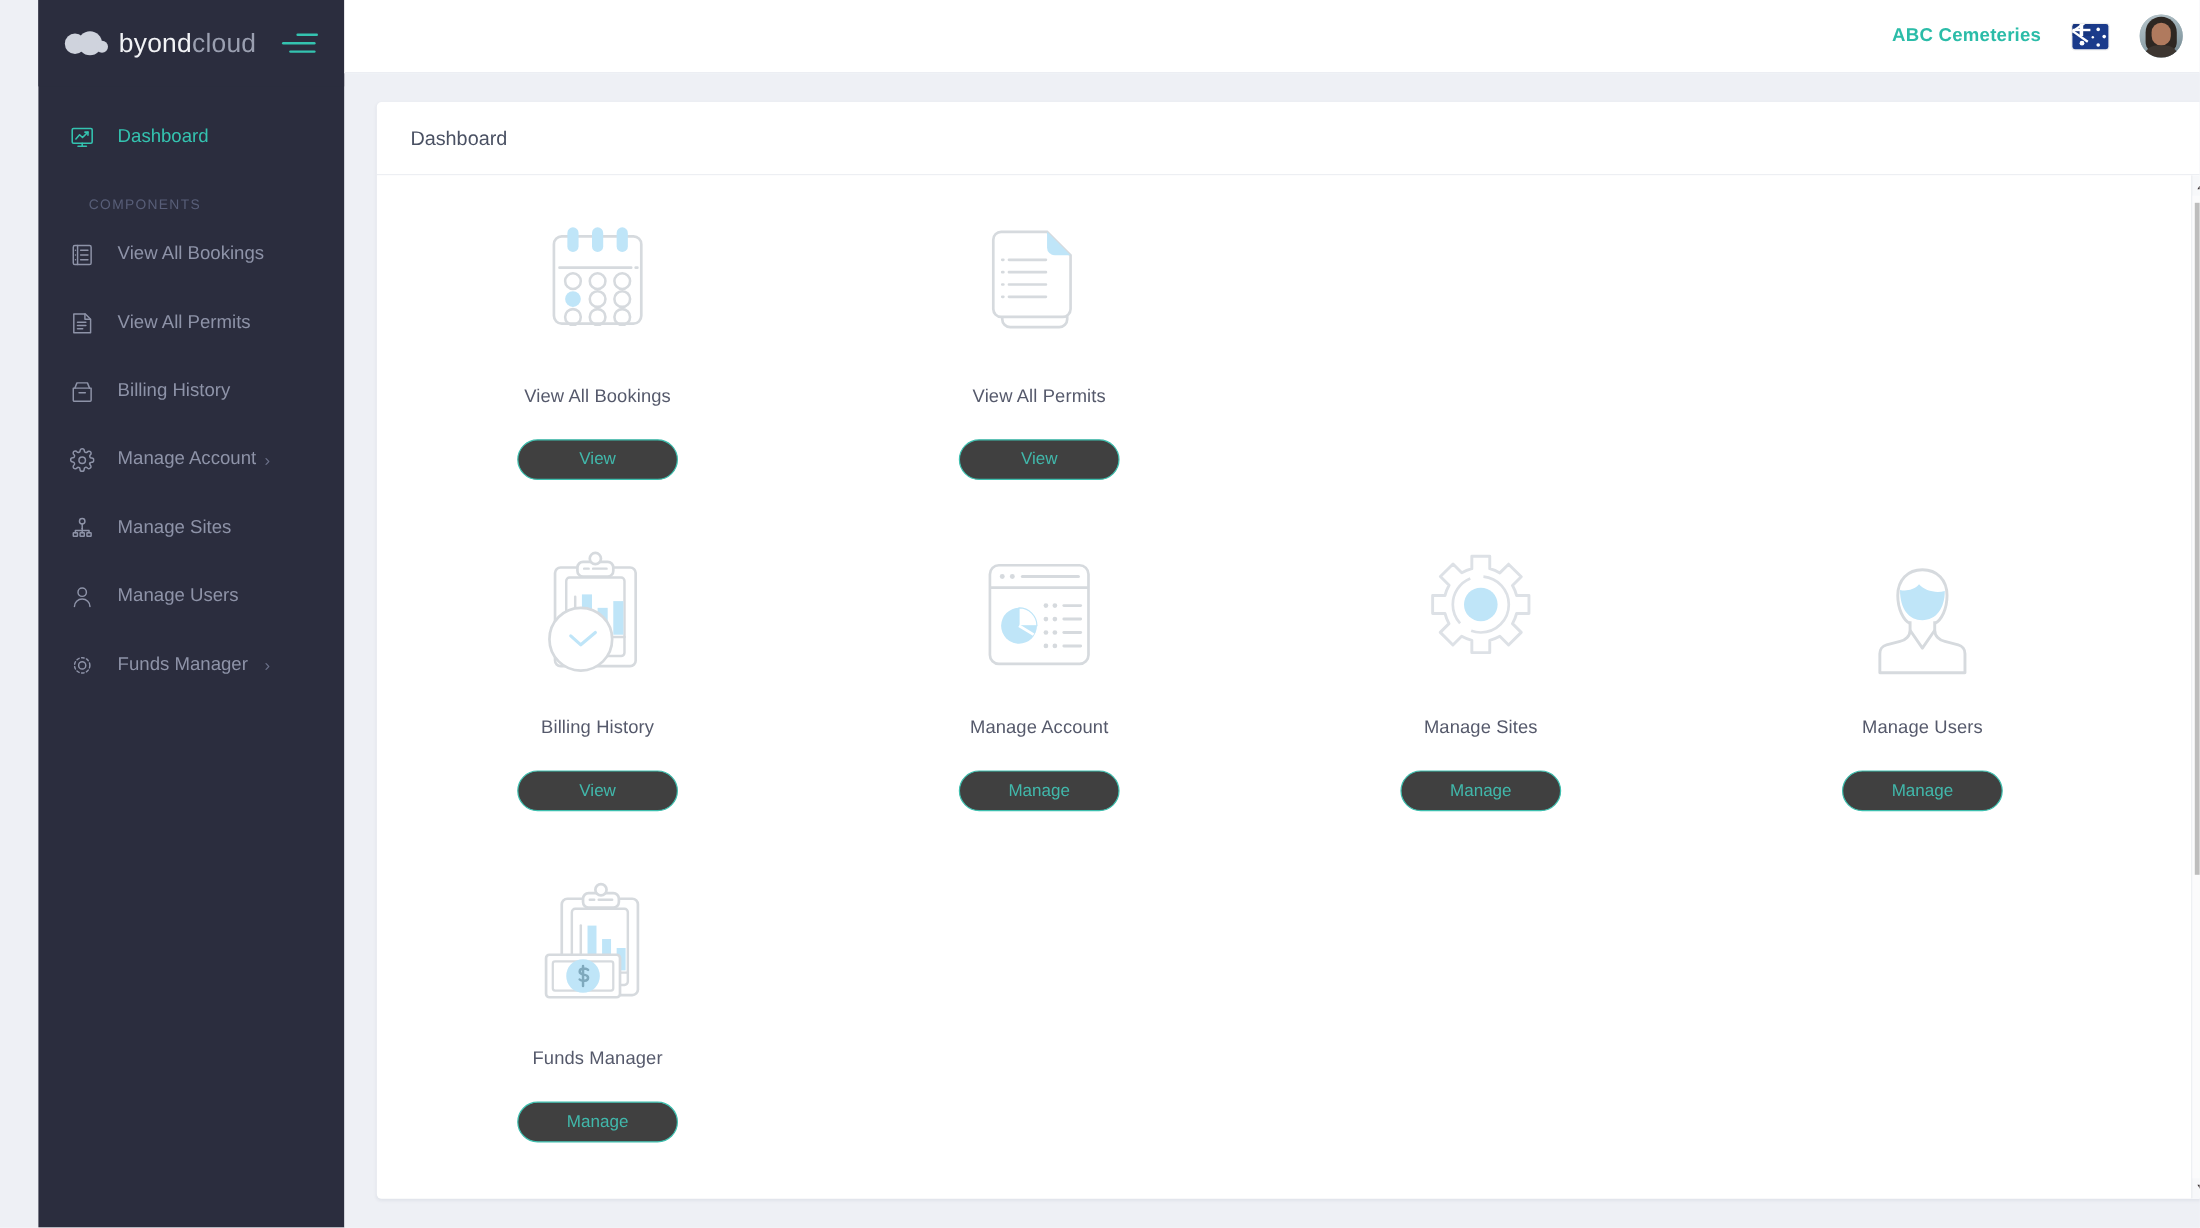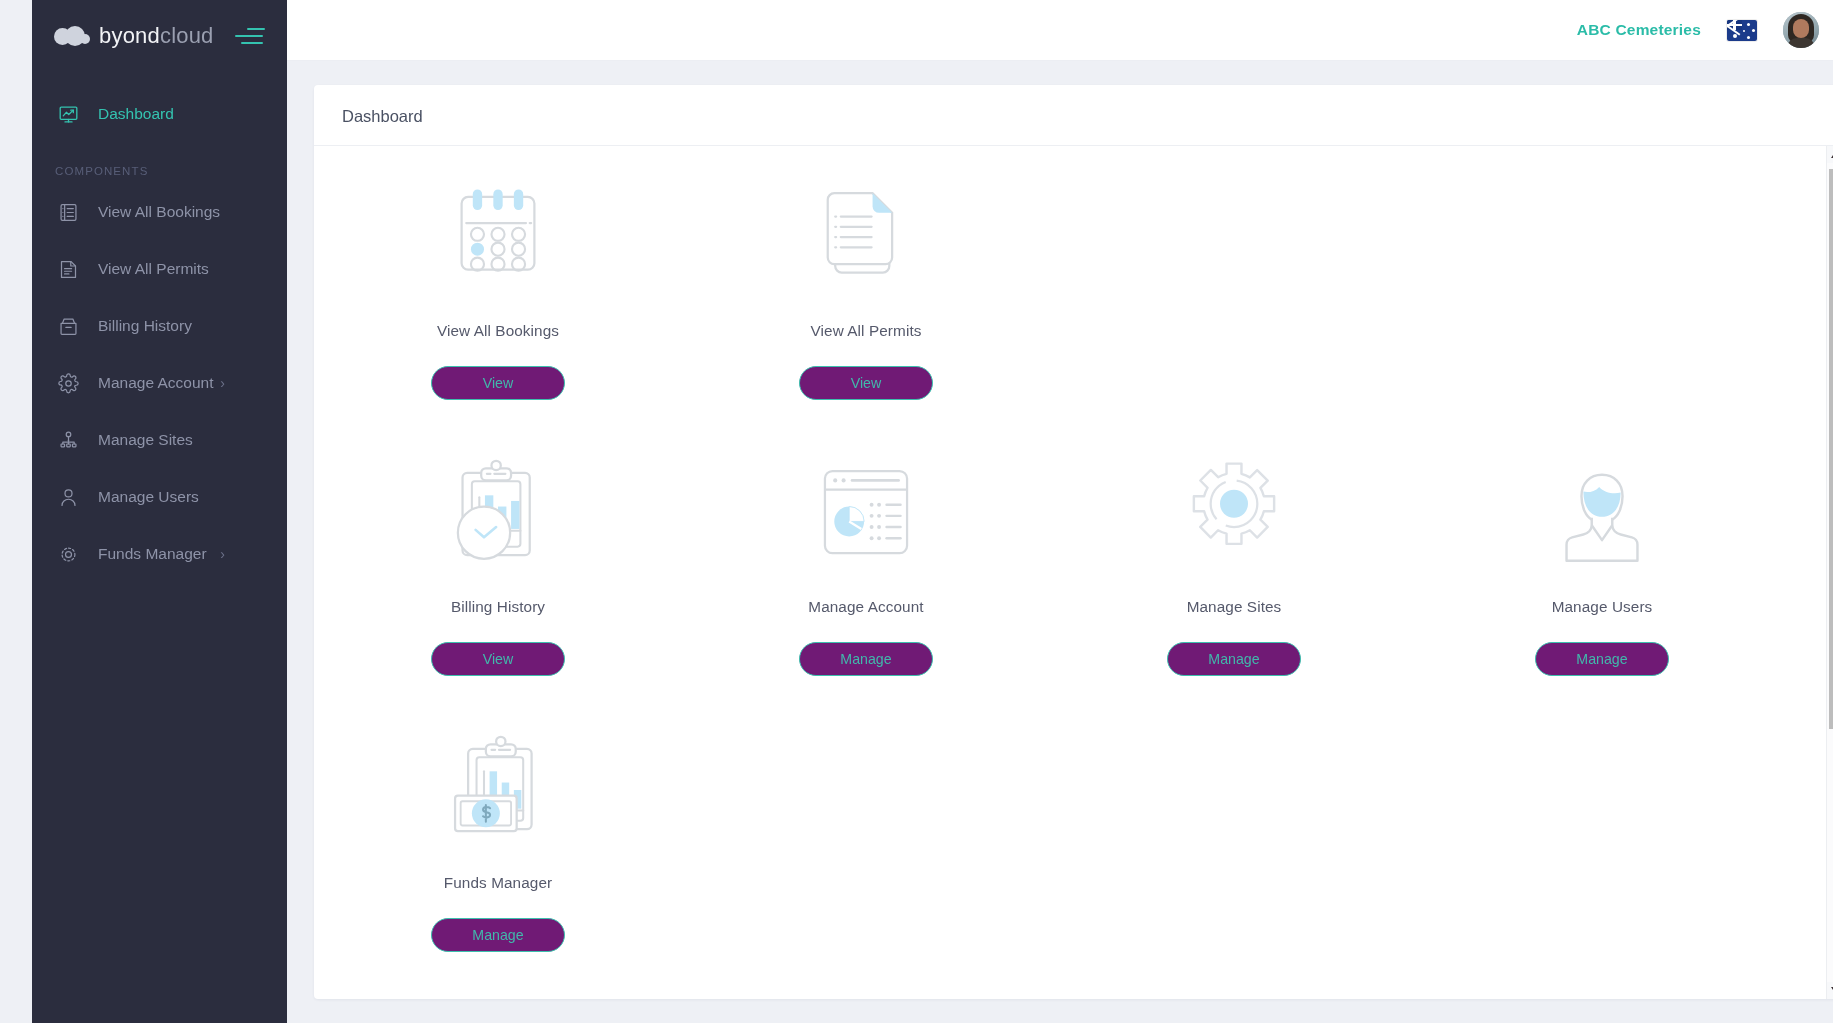--- a/index.html
+++ b/index.html
@@ -52,21 +52,21 @@
     text-decoration: none;
   }
   .nav-item.active { color: #34c3b0; }
   .nav-item .ico { width: 22px; height: 22px; display: flex; align-items: center; justify-content: center; flex: 0 0 22px; }
   .nav-item .label { white-space: nowrap; }
   .nav-item .caret {
     position: absolute; right: 62px; font-size: 14px; color: #6b7089; line-height: 1;
   }
   .section-title {
     color: #585e78; font-size: 11.5px; letter-spacing: 1.1px;
-    padding: 0 23px; margin: 29px 0 13px 0; text-transform: uppercase;
+    padding: 0 42px; margin: 29px 0 13px 0; text-transform: uppercase;
   }
   .nav-list .nav-item { margin-bottom: 13px; }
 
   
   .main { flex: 1; display: flex; flex-direction: column; min-width: 0; background: #eef0f5; }
   .topbar {
     height: 61px; background: #fff; display: flex; align-items: center;
     justify-content: flex-end; padding: 0 46px; gap: 26px;
     border-bottom: 1px solid #eceef3;
   }
@@ -131,21 +131,21 @@
     width: 368px; display: flex; flex-direction: column; align-items: center;
     padding-top: 8px; margin-bottom: 48px;
   }
   .tile .art { height: 116px; display: flex; align-items: center; justify-content: center; }
   .tile .tile-label {
     margin-top: 26px; color: #55596b; font-size: 15.3px; letter-spacing: .1px;
   }
   .tile .tile-btn {
     margin-top: 26px;
     width: 134px; height: 34px; border-radius: 18px;
-    border: 1px solid #3dbfae; background: #701a75; color: #41b8ab;
+    border: 1px solid #3dbfae; background: #404040; color: #41b8ab;
     font-size: 14.2px; font-family: inherit; cursor: pointer;
     display: flex; align-items: center; justify-content: center;
   }
 
   
   .vscroll {
     width: 17px; background: #f7f8fa; border-left: 1px solid #eceef1;
     display: flex; flex-direction: column; align-items: center; position: relative; cursor: pointer;
   }
   .vscroll .arrow { height: 17px; width: 17px; display: flex; align-items: center; justify-content: center; }

